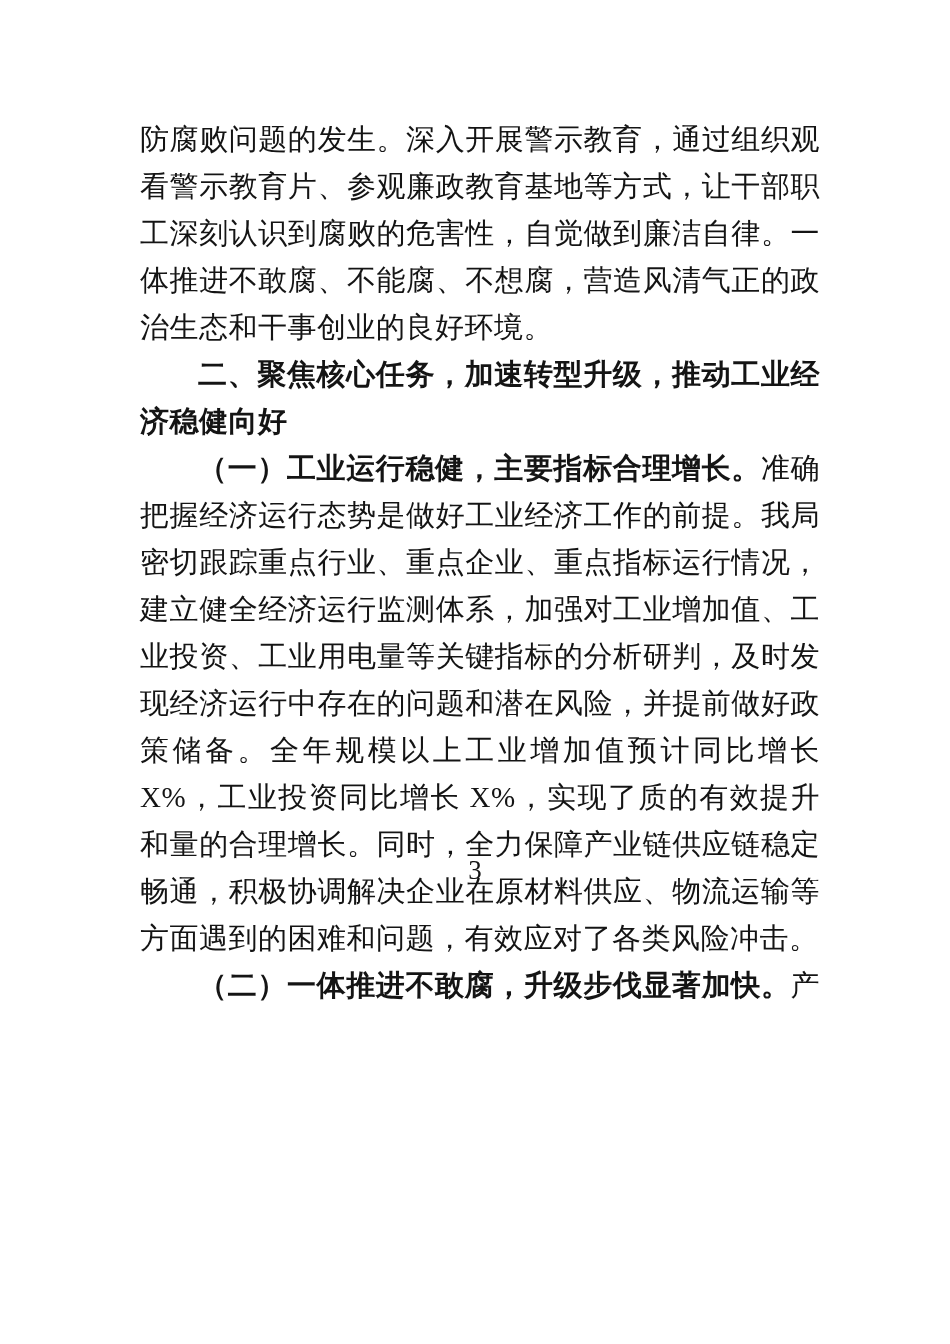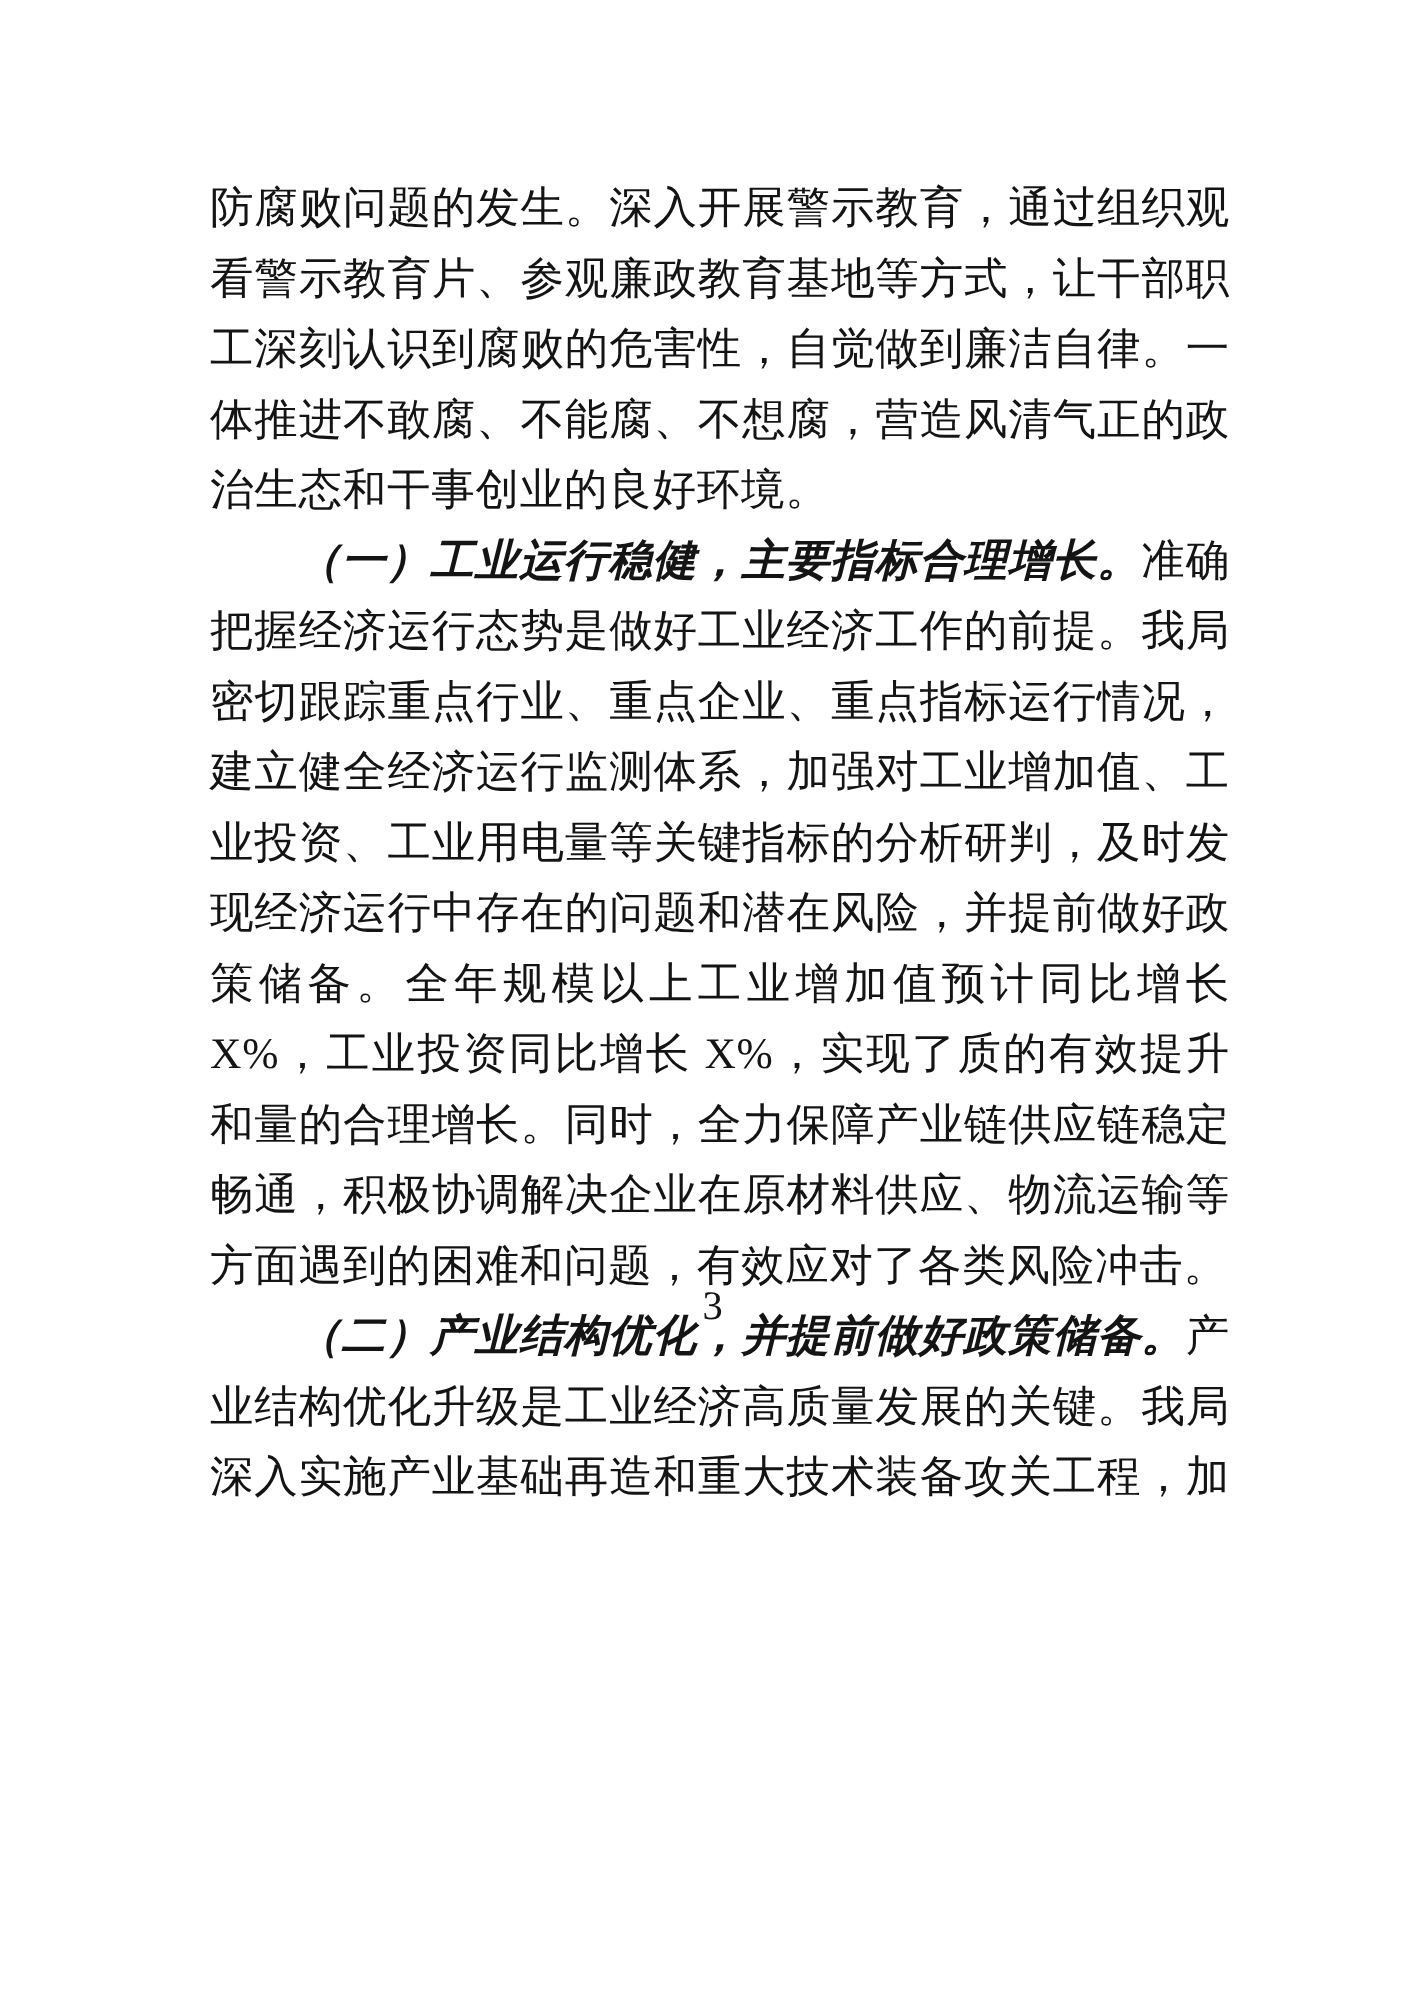--- a/index.html
+++ b/index.html
@@ -35,44 +35,44 @@
   .indent {
     text-indent: 2em;
   }
   .section-heading {
     font-weight: bold;
     font-family: "Liberation Sans", "DejaVu Sans", sans-serif;
     letter-spacing: 0.5px;
   }
   .lead-in {
     font-weight: bold;
-    font-style: italic;
   }
   .page-footer {
     position: absolute;
     left: 0;
     right: 0;
     bottom: 118px;
     text-align: center;
     font-size: 27px;
     color: #141414;
   }
 </style>
 </head>
 <body>
 
 <div class="page">
   <div class="content">
 
     <p>防腐败问题的发生。深入开展警示教育，通过组织观看警示教育片、参观廉政教育基地等方式，让干部职工深刻认识到腐败的危害性，自觉做到廉洁自律。一体推进不敢腐、不能腐、不想腐，营造风清气正的政治生态和干事创业的良好环境。</p>
 
+    <p class="indent section-heading">二、聚焦核心任务，加速转型升级，推动工业经济稳健向好</p>
 
 
     <p class="indent"><span class="lead-in">（一）工业运行稳健，主要指标合理增长。</span><span>准确把握经济运行态势是做好工业经济工作的前提。我局密切跟踪重点行业、重点企业、重点指标运行情况，建立健全经济运行监测体系，加强对工业增加值、工业投资、工业用电量等关键指标的分析研判，及时发现经济运行中存在的问题和潜在风险，并提前做好政策储备。全年规模以上工业增加值预计同比增长 X%，工业投资同比增长 X%，实现了质的有效提升和量的合理增长。同时，全力保障产业链供应链稳定畅通，积极协调解决企业在原材料供应、物流运输等方面遇到的困难和问题，有效应对了各类风险冲击。</span></p>
 
-    <p class="indent"><span class="lead-in">（二）产业结构优化，并提前做好政策储备。</span><span>产业结构优化升级是工业经济高质量发展的关键。我局深入实施产业基础再造和重大技术装备攻关工程，加大对关键核心技术的研</span></p>
+    <p class="indent"><span class="lead-in">（二）一体推进不敢腐，升级步伐显著加快。</span><span>产业结构优化升级是工业经济高质量发展的关键。我局深入实施产业基础再造和重大技术装备攻关工程，加大对关键核心技术的研</span></p>
 
   </div>
 
   <div class="page-footer">
     <span>3</span>
   </div>
 </div>
 
 </body></html>

